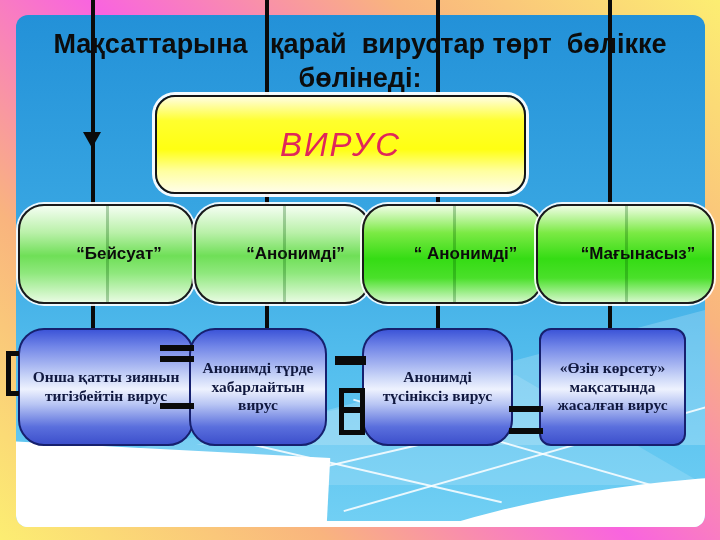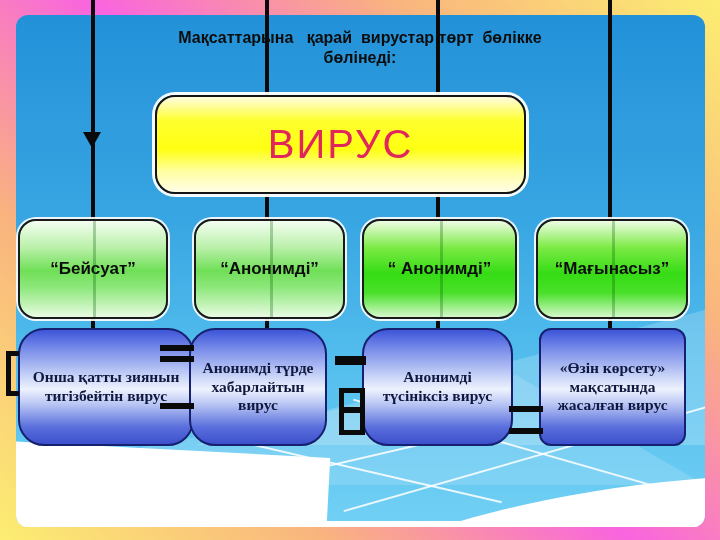--- a/index.html
+++ b/index.html
@@ -27,35 +27,35 @@
   .white-left{position:absolute;left:-30px;top:434px;width:340px;height:170px;background:#fff;transform:rotate(3deg);}
   .white-sweep{position:absolute;left:150px;top:468px;width:1000px;height:400px;background:#fff;border-radius:50%;transform:rotate(-7deg);}
   .white-bottom{position:absolute;left:0;top:506px;width:689px;height:10px;background:#fff;}
   
   .vline{position:absolute;top:0;width:4px;height:330px;background:#0a0a0a;z-index:3;}
   .v1{left:91px;} .v2{left:265px;} .v3{left:436px;} .v4{left:608px;}
   .arrowhead{position:absolute;left:83px;top:132px;width:0;height:0;z-index:3;
     border-left:9px solid transparent;border-right:9px solid transparent;border-top:16px solid #0a0a0a;}
   
   .title{position:absolute;left:40px;top:28px;width:640px;z-index:5;
-    text-align:center;font-size:16px;font-weight:bold;color:#0c0c0c;
+    text-align:center;font-size:27px;font-weight:bold;color:#0c0c0c;
     line-height:1.25;white-space:pre-wrap;}
   
   .root-box{position:absolute;left:155px;top:95px;width:367px;height:95px;z-index:5;
     display:flex;align-items:center;justify-content:center;
     border:2px solid #141414;border-radius:20px;
     box-shadow:0 0 0 3px rgba(255,255,255,.95);
     background:linear-gradient(180deg,#fffde0 0%,#ffff2e 25%,#ffff12 55%,#ffffa0 78%,#fffde8 100%);}
-  .root-box span{font-size:40px;letter-spacing:2px;color:#e0265a;}
+  .root-box span{font-size:33px;letter-spacing:2px;color:#e0265a;font-style:italic;}
   
-  .tbox{position:absolute;top:219px;height:96px;z-index:5;
+  .tbox{position:absolute;top:204px;height:96px;z-index:5;
     display:flex;align-items:center;justify-content:center;
-    border:2px solid #1a1a1a;border-radius:18px;
+    border:2px solid #1a1a1a;border-radius:26px;
     box-shadow:0 0 0 2px rgba(255,255,255,.9);
-    font-size:17px;font-weight:bold;color:#0c0c0c;text-align:center;}
+    font-size:17px;font-weight:bold;color:#0c0c0c;text-align:center;padding-left:26px;}
   .tbox::after{content:"";position:absolute;left:50%;top:0;width:3px;height:100%;background:rgba(0,90,0,.28);}
   .t1{left:18px;width:146px;} .t2{left:194px;width:147px;}
   .t3{left:362px;width:151px;} .t4{left:536px;width:148px;}
   .t1,.t2{background:linear-gradient(180deg,#f4fef2 0%,#b9f0a8 28%,#6fdf57 52%,#8fe87d 70%,#e8fbe2 100%);}
   .t3,.t4{background:linear-gradient(180deg,#effde4 0%,#7bea44 28%,#35dc14 55%,#4ae02a 75%,#d6f8cc 100%);}
   
   .dbox{position:absolute;top:328px;height:118px;z-index:5;
     display:flex;align-items:center;justify-content:center;
     border:2px solid #16206e;border-radius:26px;padding:2px 6px;box-sizing:border-box;
     font-family:"Liberation Serif",serif;font-size:15.5px;font-weight:bold;

